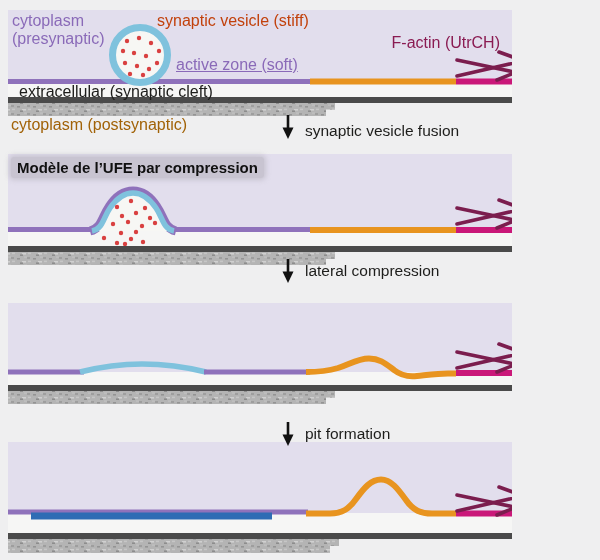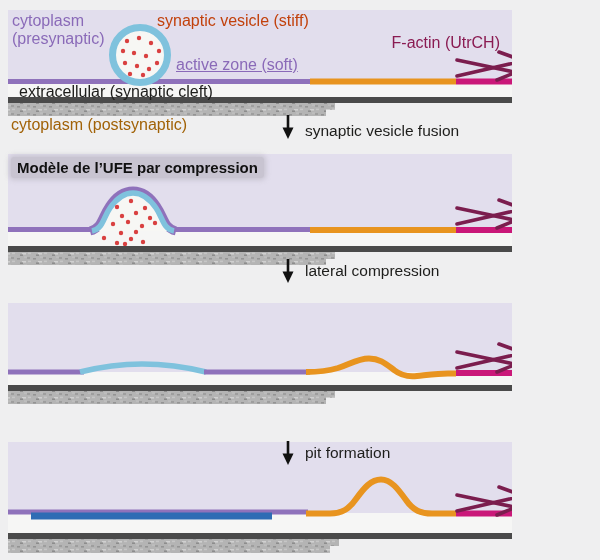--- a/index.html
+++ b/index.html
@@ -167,21 +167,21 @@
   </div>
 
   <div class="step" style="top:258px;align-items:center;">
     <svg width="14" height="26" viewBox="0 0 14 26">
       <line x1="7" y1="1" x2="7" y2="15" stroke="#111" stroke-width="2.6"></line>
       <polygon points="1.5,13.5 12.5,13.5 7,25" fill="#111"></polygon>
     </svg>
     <span class="step-label">lateral compression</span>
   </div>
 
-  <div class="step" style="top:440px;text-align:right;">
+  <div class="step" style="top:421px;text-align:right;">
     <svg width="14" height="26" viewBox="0 0 14 26">
       <line x1="7" y1="1" x2="7" y2="15" stroke="#111" stroke-width="2.6"></line>
       <polygon points="1.5,13.5 12.5,13.5 7,25" fill="#111"></polygon>
     </svg>
     <span class="step-label">pit formation</span>
   </div>
 
 </div>
 
 </body></html>

